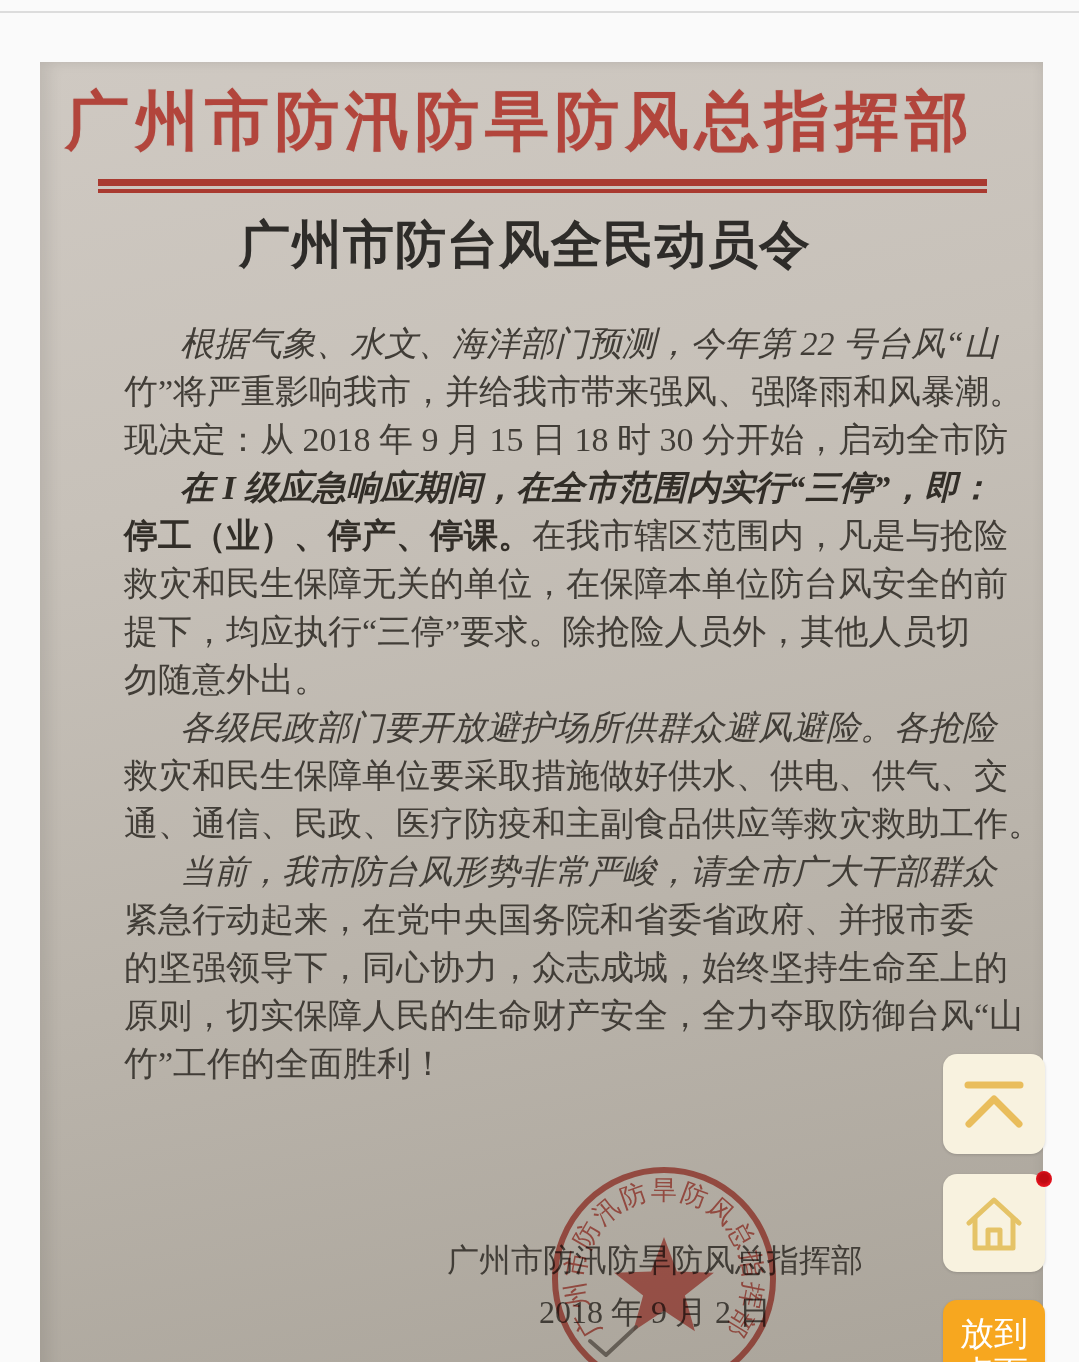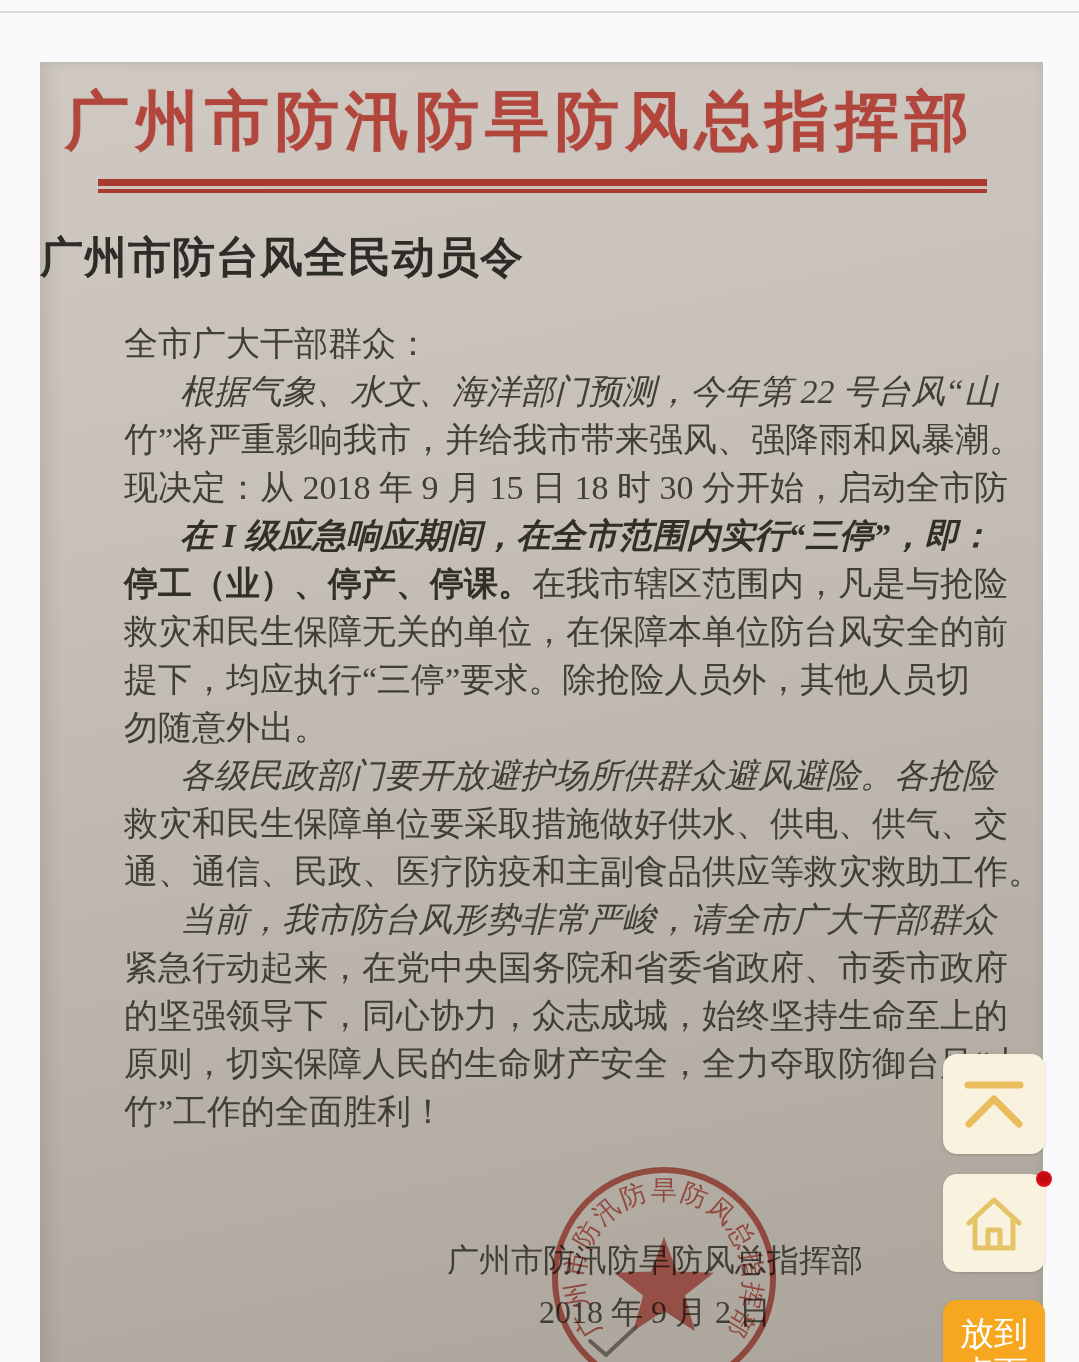--- a/index.html
+++ b/index.html
@@ -31,22 +31,23 @@
     font-size: 64px; font-weight: bold; letter-spacing: 6px;
     color: #b2453c;
     text-shadow: 0 0 1px rgba(150,50,40,0.35);
     white-space: nowrap;
   }
   .rule { position: absolute; left: 58px; top: 117px; width: 889px; }
   .rule-thick { height: 7px; background: #a93a30; }
   .rule-thin  { height: 4px; background: #a93a30; margin-top: 3px; }
 
   .doc-title {
-    position: absolute; left: 0; top: 167px; width: 970px;
-    font-size: 43px; font-weight: bold; letter-spacing: 1px;
+    position: absolute; left: 0; top: 149px; width: 970px;
+    text-align: center;
+    font-size: 51px; font-weight: bold; letter-spacing: 1px;
     color: #2e2c29;
     white-space: nowrap;
   }
 
   .doc-body {
     position: absolute; left: 84px; top: 258px; width: 835px;
     color: #413d37;
     font-size: 34px;
   }
   .line { height: 48px; line-height: 48px; white-space: nowrap; }
@@ -114,38 +115,37 @@
     <div class="org-header">广州市防汛防旱防风总指挥部</div>
 
     <div class="rule">
       <div class="rule-thick"></div>
       <div class="rule-thin"></div>
     </div>
 
     <div class="doc-title">广州市防台风全民动员令</div>
 
     <div class="doc-body">
-      <div class="line">全市广大干部群众：</div>
 
       <div class="line indent">根据气象、水文、海洋部门预测，今年第 22 号台风“山</div>
       <div class="line">竹”将严重影响我市，并给我市带来强风、强降雨和风暴潮。</div>
       <div class="line">现决定：从 2018 年 9 月 15 日 18 时 30 分开始，启动全市防</div>
 
       <div class="line indent bold">在 I 级应急响应期间，在全市范围内实行“三停”，即：</div>
       <div class="line"><span class="bold">停工（业）、停产、停课。</span><span>在我市辖区范围内，凡是与抢险</span></div>
       <div class="line">救灾和民生保障无关的单位，在保障本单位防台风安全的前</div>
       <div class="line">提下，均应执行“三停”要求。除抢险人员外，其他人员切</div>
       <div class="line">勿随意外出。</div>
 
       <div class="line indent">各级民政部门要开放避护场所供群众避风避险。各抢险</div>
       <div class="line">救灾和民生保障单位要采取措施做好供水、供电、供气、交</div>
       <div class="line">通、通信、民政、医疗防疫和主副食品供应等救灾救助工作。</div>
 
       <div class="line indent">当前，我市防台风形势非常严峻，请全市广大干部群众</div>
-      <div class="line">紧急行动起来，在党中央国务院和省委省政府、市委市政府</div>
+      <div class="line">紧急行动起来，在党中央国务院和省委省政府、并报市委</div>
       <div class="line">的坚强领导下，同心协力，众志成城，始终坚持生命至上的</div>
       <div class="line">原则，切实保障人民的生命财产安全，全力夺取防御台风“山</div>
       <div class="line">竹”工作的全面胜利！</div>
     </div>
 
     <div class="sig-block">
       <div>广州市防汛防旱防风总指挥部</div>
       <div>2018 年 9 月 2 日</div>
     </div>
 

